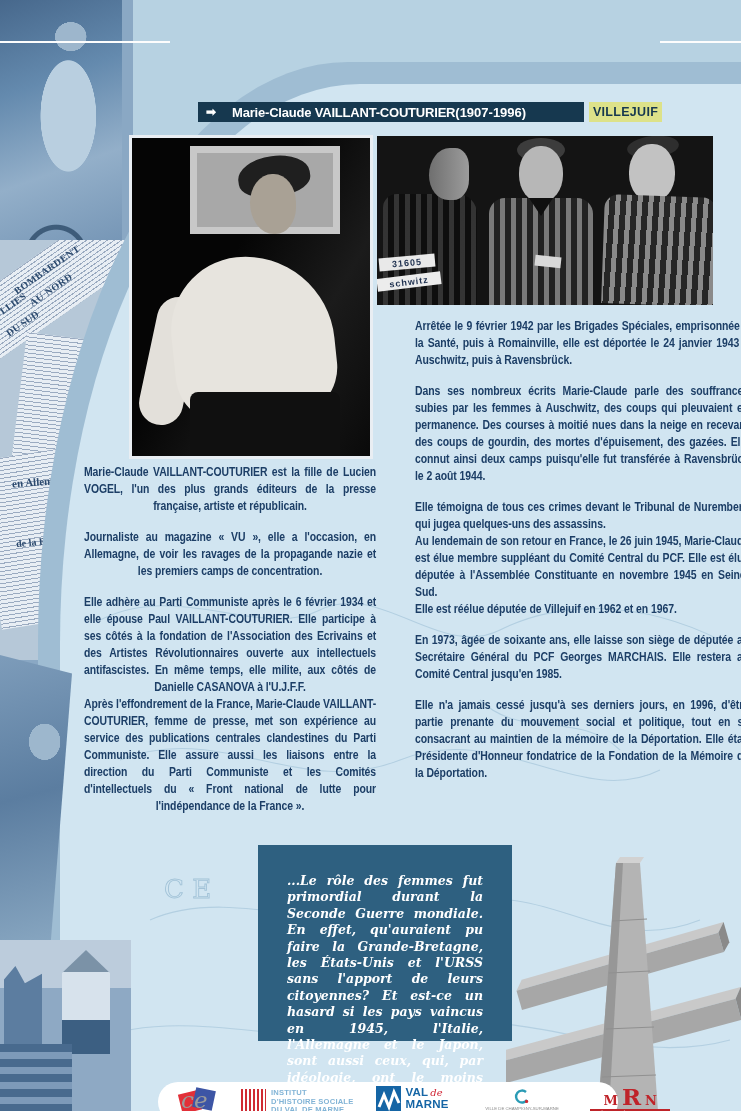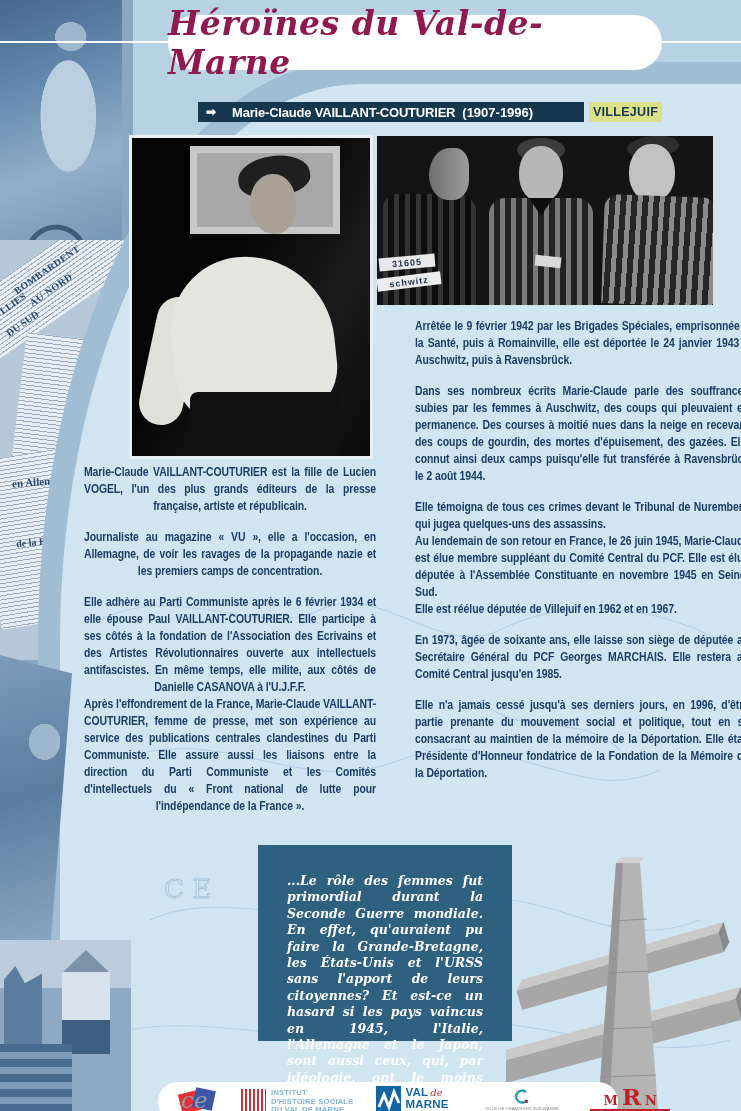--- a/index.html
+++ b/index.html
@@ -57,21 +57,21 @@
   .topline{position:absolute;top:41px;height:2px;background:#fdfdfd;z-index:5;}
   .topline.left{left:0;width:170px;}
   .topline.right{left:660px;width:81px;}
   .title-pill{position:absolute;left:168px;top:15px;width:494px;height:55px;border-radius:28px;
         background:#ffffff;display:flex;align-items:center;justify-content:center;z-index:6;}
   .title-pill h1{margin:0;font-family:"DejaVu Serif","Liberation Serif",serif;
         font-style:italic;font-weight:bold;font-size:33px;color:#8e1a4f;letter-spacing:.5px;}
   .subject-bar{position:absolute;left:198px;top:102px;width:386px;height:20px;background:#16384f;
         display:flex;align-items:center;z-index:6;color:#fff;font-weight:bold;font-size:13px;}
   .subject-arrow{font-size:12px;margin:0 16px 0 8px;line-height:1;}
-  .subject-name{margin-right:7px;letter-spacing:-.2px;}
+  .subject-name{letter-spacing:-.2px;}
   .city-badge{position:absolute;left:589px;top:102px;width:73px;height:20px;background:#dde289;
         color:#16384f;font-weight:bold;font-size:12.5px;display:flex;align-items:center;
         justify-content:center;z-index:6;letter-spacing:.3px;}
 
   
   .photo{position:absolute;z-index:5;overflow:hidden;}
   .photo-left{left:129px;top:135px;width:238px;height:318px;border:3px solid #e9eef3;
         background:linear-gradient(120deg,#050505 0 40%,#1b1b1b 70%,#0a0a0a 100%);}
   .wallposter{position:absolute;left:58px;top:8px;width:150px;height:88px;background:#a8a8a8;
         box-shadow:inset 0 0 0 7px #c8c8c8;}
@@ -196,23 +196,20 @@
 
   <div class="seg-woman"></div>
   <div class="seg-street">
     <div class="ruin"></div>
     <div class="house"></div>
     <div class="barracks"></div>
   </div>
 
   <div class="topline left"></div>
   <div class="topline right"></div>
-  <div class="title-pill">
-    <h1>Héroïnes du Val-de-Marne</h1>
-  </div>
   <div class="subject-bar">
     <span class="subject-arrow">➡</span>
     <span class="subject-name">Marie-Claude VAILLANT-COUTURIER</span>
     <span class="subject-dates">(1907-1996)</span>
   </div>
   <div class="city-badge">VILLEJUIF</div>
 
   <div class="photo photo-left">
     <div class="wallposter"></div>
     <div class="arm-left"></div>

